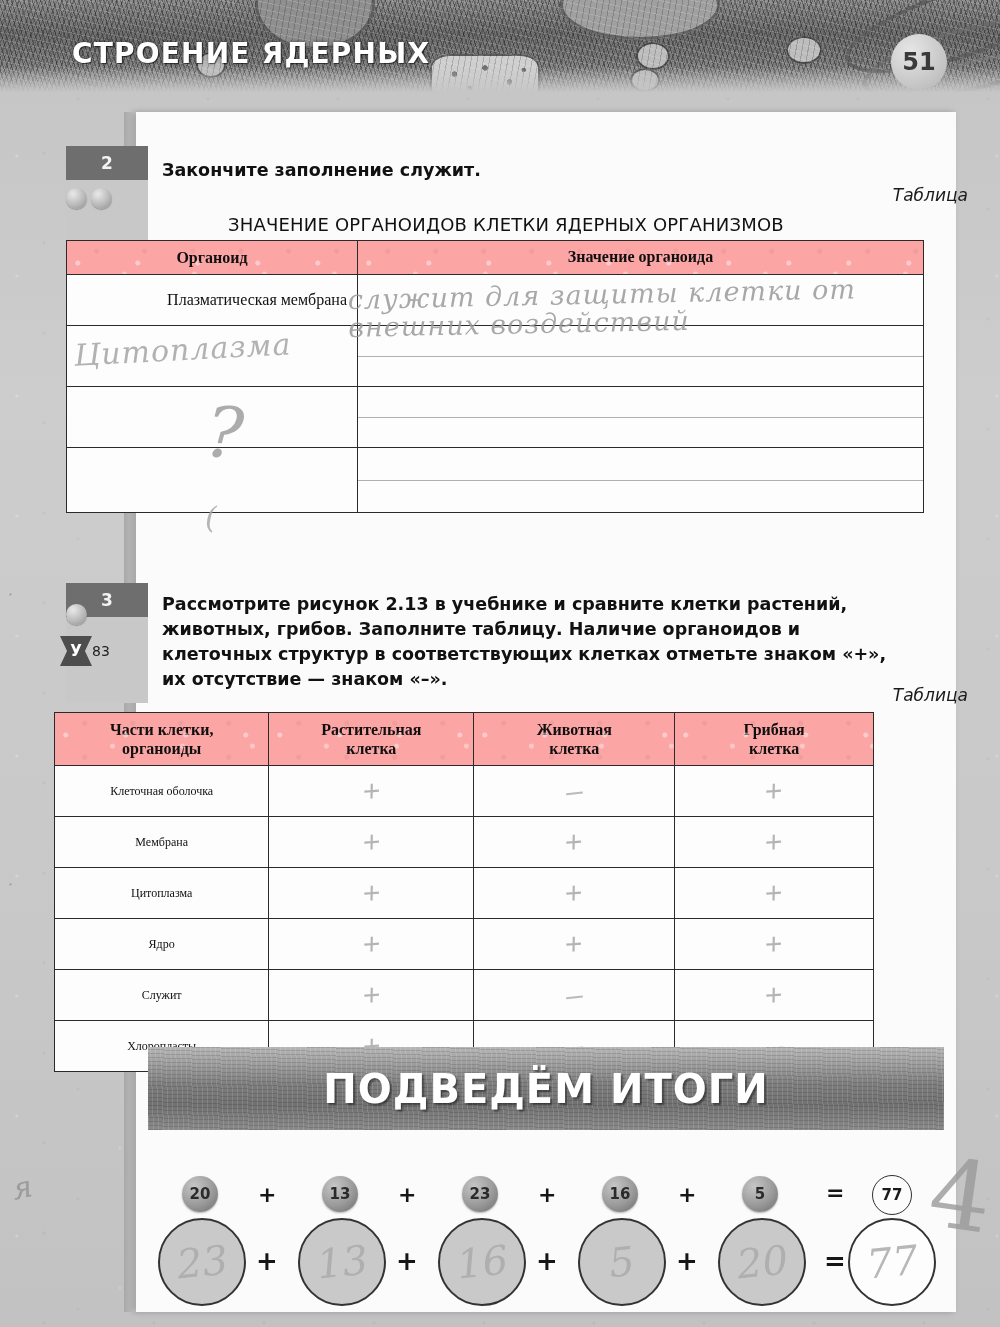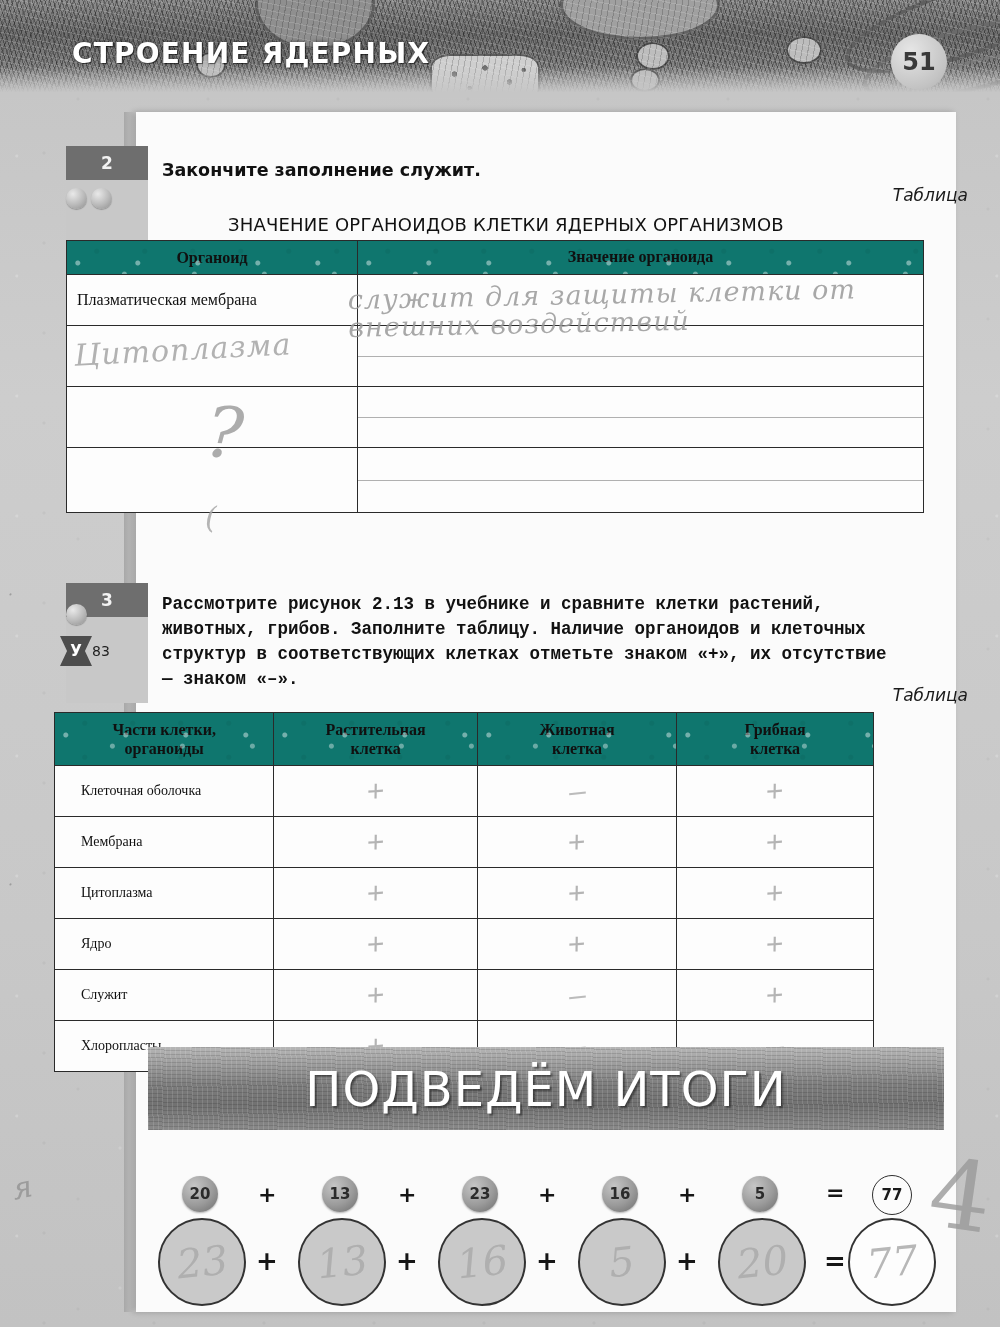--- a/index.html
+++ b/index.html
@@ -145,21 +145,21 @@
   }
 
   
   table{border-collapse:collapse;position:absolute;background:#fdfdfd;}
   table td,table th{
     border:1.6px solid #2a2a2a;
     font-family:"Liberation Serif", serif;
     color:#101010;vertical-align:middle;
   }
   thead th{
-    background:#0f766e;font-weight:bold;text-align:center;
+    background:#fca5a5;font-weight:bold;text-align:center;
     font-size:16px;line-height:1.2;padding:7px 4px;
     position:relative;
   }
   thead th:after{
     content:"";position:absolute;inset:0;pointer-events:none;
     background-image:
       radial-gradient(circle at 18% 55%, rgba(255,255,255,.5) 0 2px, transparent 3px),
       radial-gradient(circle at 62% 30%, rgba(0,0,0,.06) 0 2px, transparent 3px),
       radial-gradient(circle at 82% 72%, rgba(255,255,255,.45) 0 2px, transparent 3px);
     background-size:60px 40px,48px 34px,70px 46px;
@@ -172,21 +172,21 @@
   #t1 .c-value{padding:6px 10px;font-size:16px;line-height:1.3;}
   .rule-cell{position:relative;}
   .rule-cell:before{
     content:"";position:absolute;left:0;right:0;top:50%;height:0;
     border-top:.9px solid #b0b0b0;
   }
   
   #t2{left:54px;top:712px;width:820px;}
   #t2 th.c-part{width:228px;}
   #t2 th.c-col{width:214px;}
-  #t2 td.part{padding:9px 26px;font-size:14px;height:32px;}
+  #t2 td.part{padding:9px 12px;font-size:12px;height:32px;text-align:center;}
   #t2 td.mark{height:32px;text-align:center;}
 
   
   .hand{
     font-family:"DejaVu Serif", serif;
     font-style:italic;color:#9c9c9c;
     opacity:.85;pointer-events:none;
   }
   .hw-mark{
     font-family:"Liberation Sans", sans-serif;
@@ -225,21 +225,21 @@
     background:linear-gradient(180deg,#b6b6b6 0%,#9b9b9b 22%,#7d7d7d 45%,#717171 70%,#8a8a8a 100%);
   }
   #banner:after{
     content:"";position:absolute;inset:0;
     background-image:
       repeating-linear-gradient(88deg, rgba(255,255,255,.12) 0 1px, transparent 1px 5px),
       repeating-linear-gradient(2deg, rgba(0,0,0,.12) 0 1px, transparent 1px 4px);
   }
   #banner-text{
     position:absolute;inset:0;display:flex;align-items:center;justify-content:center;
-    font-family:"DejaVu Sans", sans-serif;font-weight:normal;font-size:48px;
+    font-family:"DejaVu Sans", sans-serif;font-weight:bold;font-size:40px;
     letter-spacing:1px;color:#fff;text-shadow:2px 2px 2px rgba(0,0,0,.45);
     z-index:2;
   }
 
   
   #score{
     position:absolute;left:148px;top:1176px;width:800px;height:160px;
   }
   .badge{
     position:absolute;width:36px;height:36px;border-radius:50%;
@@ -318,21 +318,21 @@
 
 <table id="t1">
   <thead>
     <tr>
       <th class="c-organoid">Органоид</th>
       <th class="c-value">Значение органоида</th>
     </tr>
   </thead>
   <tbody>
     <tr>
-      <td class="c-organoid" style="height:38px;">Плазматическая мембрана</td>
+      <td class="c-organoid" style="height:38px;text-align:right;">Плазматическая мембрана</td>
       <td class="c-value" style="height:38px;"></td>
     </tr>
     <tr>
       <td class="c-organoid" style="height:48px;"></td>
       <td class="c-value rule-cell" style="height:48px;"></td>
     </tr>
     <tr>
       <td class="c-organoid" style="height:48px;"></td>
       <td class="c-value rule-cell" style="height:48px;"></td>
     </tr>
@@ -348,21 +348,21 @@
 <div id="hw-q1" class="hand">?</div>
 <div id="hw-q2" class="hand">(</div>
 
 <div class="task-rail" style="left:66px;top:583px;height:120px;"></div>
 <div class="task-tab" style="left:66px;top:583px;">3</div>
 <div class="dot" style="left:66px;top:604px;"></div>
 <div id="bookmark">
   <span>У</span>
 </div>
 <div id="bookmark-num">83</div>
-<div class="task-text" style="left:162px;top:592px;width:740px;font-family:Liberation Mono, monospace;">Рассмотрите рисунок 2.13 в учебнике и сравните клетки растений, животных, грибов. Заполните таблицу. Наличие органоидов и клеточных структур в соответствующих клетках отметьте знаком «+», их отсутствие — знаком «–».</div>
+<div class="task-text" style="left:162px;top:592px;width:740px;">Рассмотрите рисунок 2.13 в учебнике и сравните клетки растений, животных, грибов. Заполните таблицу. Наличие органоидов и клеточных структур в соответствующих клетках отметьте знаком «+», их отсутствие — знаком «–».</div>
 
 <div class="tbl-caption" style="top:685px;">Таблица</div>
 
 <table id="t2">
   <thead>
     <tr>
       <th class="c-part">
         <span>Части клетки,</span><br>
         <span>органоиды</span>
       </th>

